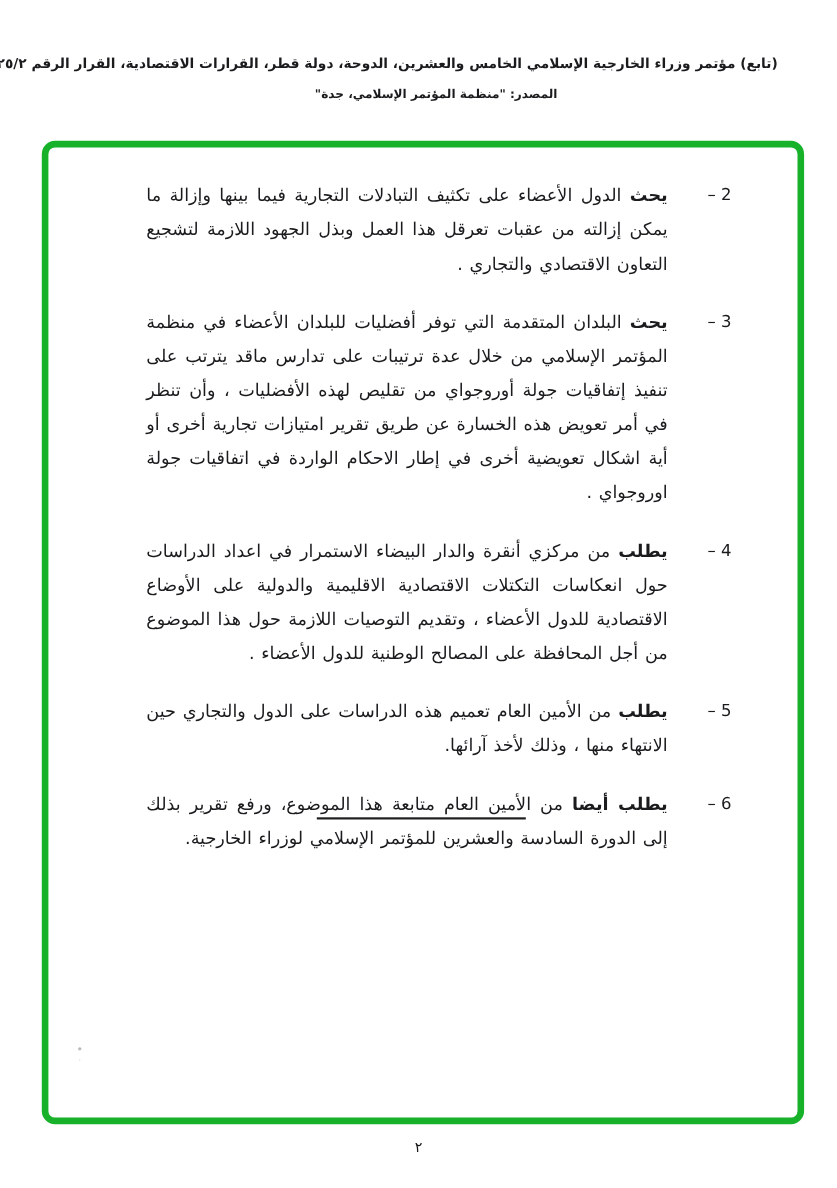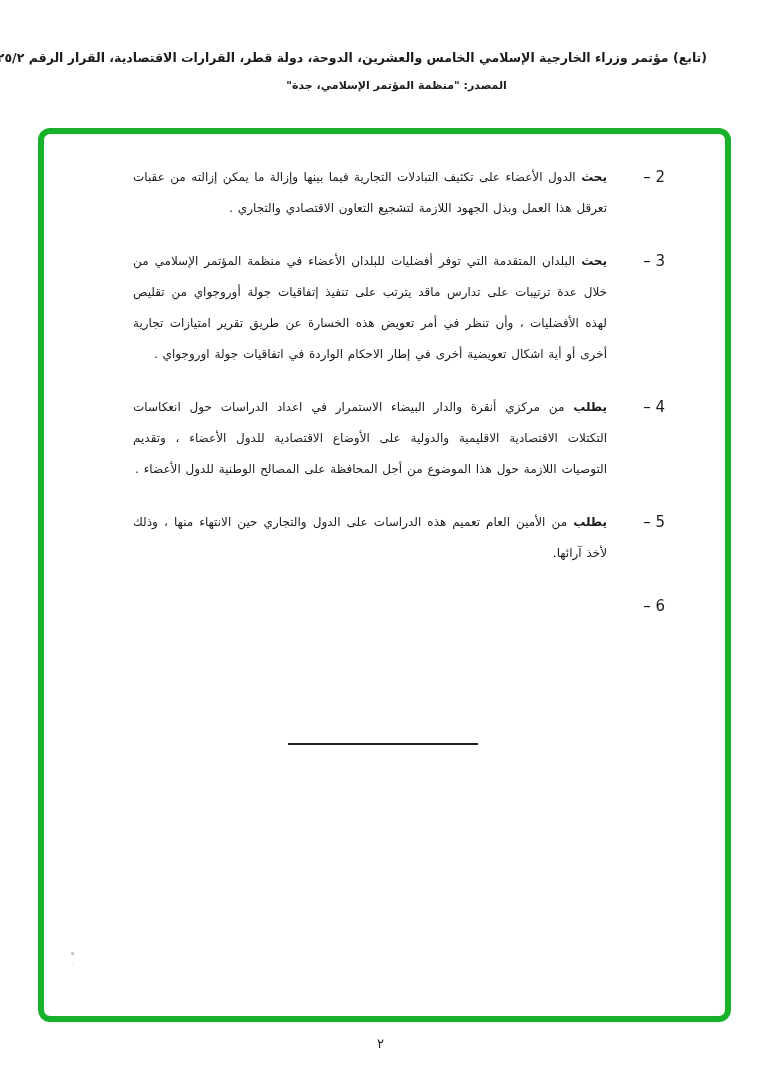--- a/index.html
+++ b/index.html
@@ -20,21 +20,21 @@
     position:absolute; left:38px; top:128px; width:693px; height:894px;
     border:6px solid var(--green); border-radius:12px; background:#ffffff;
   }
   .items { position:absolute; top:28px; left:89px; right:60px; direction:rtl; }
   .item { display:flex; margin-bottom:22px; }
   .item .num {
     flex:0 0 58px; text-align:right; padding-left:14px;
     font-size:15px; line-height:31px; direction:rtl; white-space:nowrap;
   }
   .item .body {
-    flex:1; text-align:justify; font-size:12px; line-height:31px;
+    flex:1; text-align:justify; font-size:16px; line-height:31px;
     word-spacing:1px;
   }
   .lead { font-weight:bold; }
   .rule { position:absolute; left:244px; top:609px; width:190px; height:2px; background:#1f1f1f; }
   .speck {
     position:absolute; left:27px; top:818px; width:3px; height:3px;
     background:#b9b9bd; border-radius:50%;
     box-shadow:0 10px 0 -1px #c9c9cd;
   }
   .page-num {
@@ -70,20 +70,21 @@
         <div class="body"><span class="lead">يطلب</span> <span>من مركزي أنقرة والدار البيضاء الاستمرار في اعداد الدراسات حول انعكاسات التكتلات الاقتصادية الاقليمية والدولية على الأوضاع الاقتصادية للدول الأعضاء ، وتقديم التوصيات اللازمة حول هذا الموضوع من أجل المحافظة على المصالح الوطنية للدول الأعضاء .</span></div>
       </div>
 
       <div class="item">
         <div class="num"><span>5</span> <span>–</span></div>
         <div class="body"><span class="lead">يطلب</span> <span>من الأمين العام تعميم هذه الدراسات على الدول والتجاري حين الانتهاء منها ، وذلك لأخذ آرائها.</span></div>
       </div>
 
       <div class="item">
         <div class="num"><span>6</span> <span>–</span></div>
+        <div class="body"><span class="lead">يطلب أيضا</span> <span>من الأمين العام متابعة هذا الموضوع،  ورفع تقرير بذلك إلى الدورة السادسة والعشرين للمؤتمر الإسلامي لوزراء الخارجية.</span></div>
       </div>
 
     </div>
 
     <div class="rule"></div>
     <div class="speck"></div>
   </div>
 
   <div class="page-num">٢</div>
 

